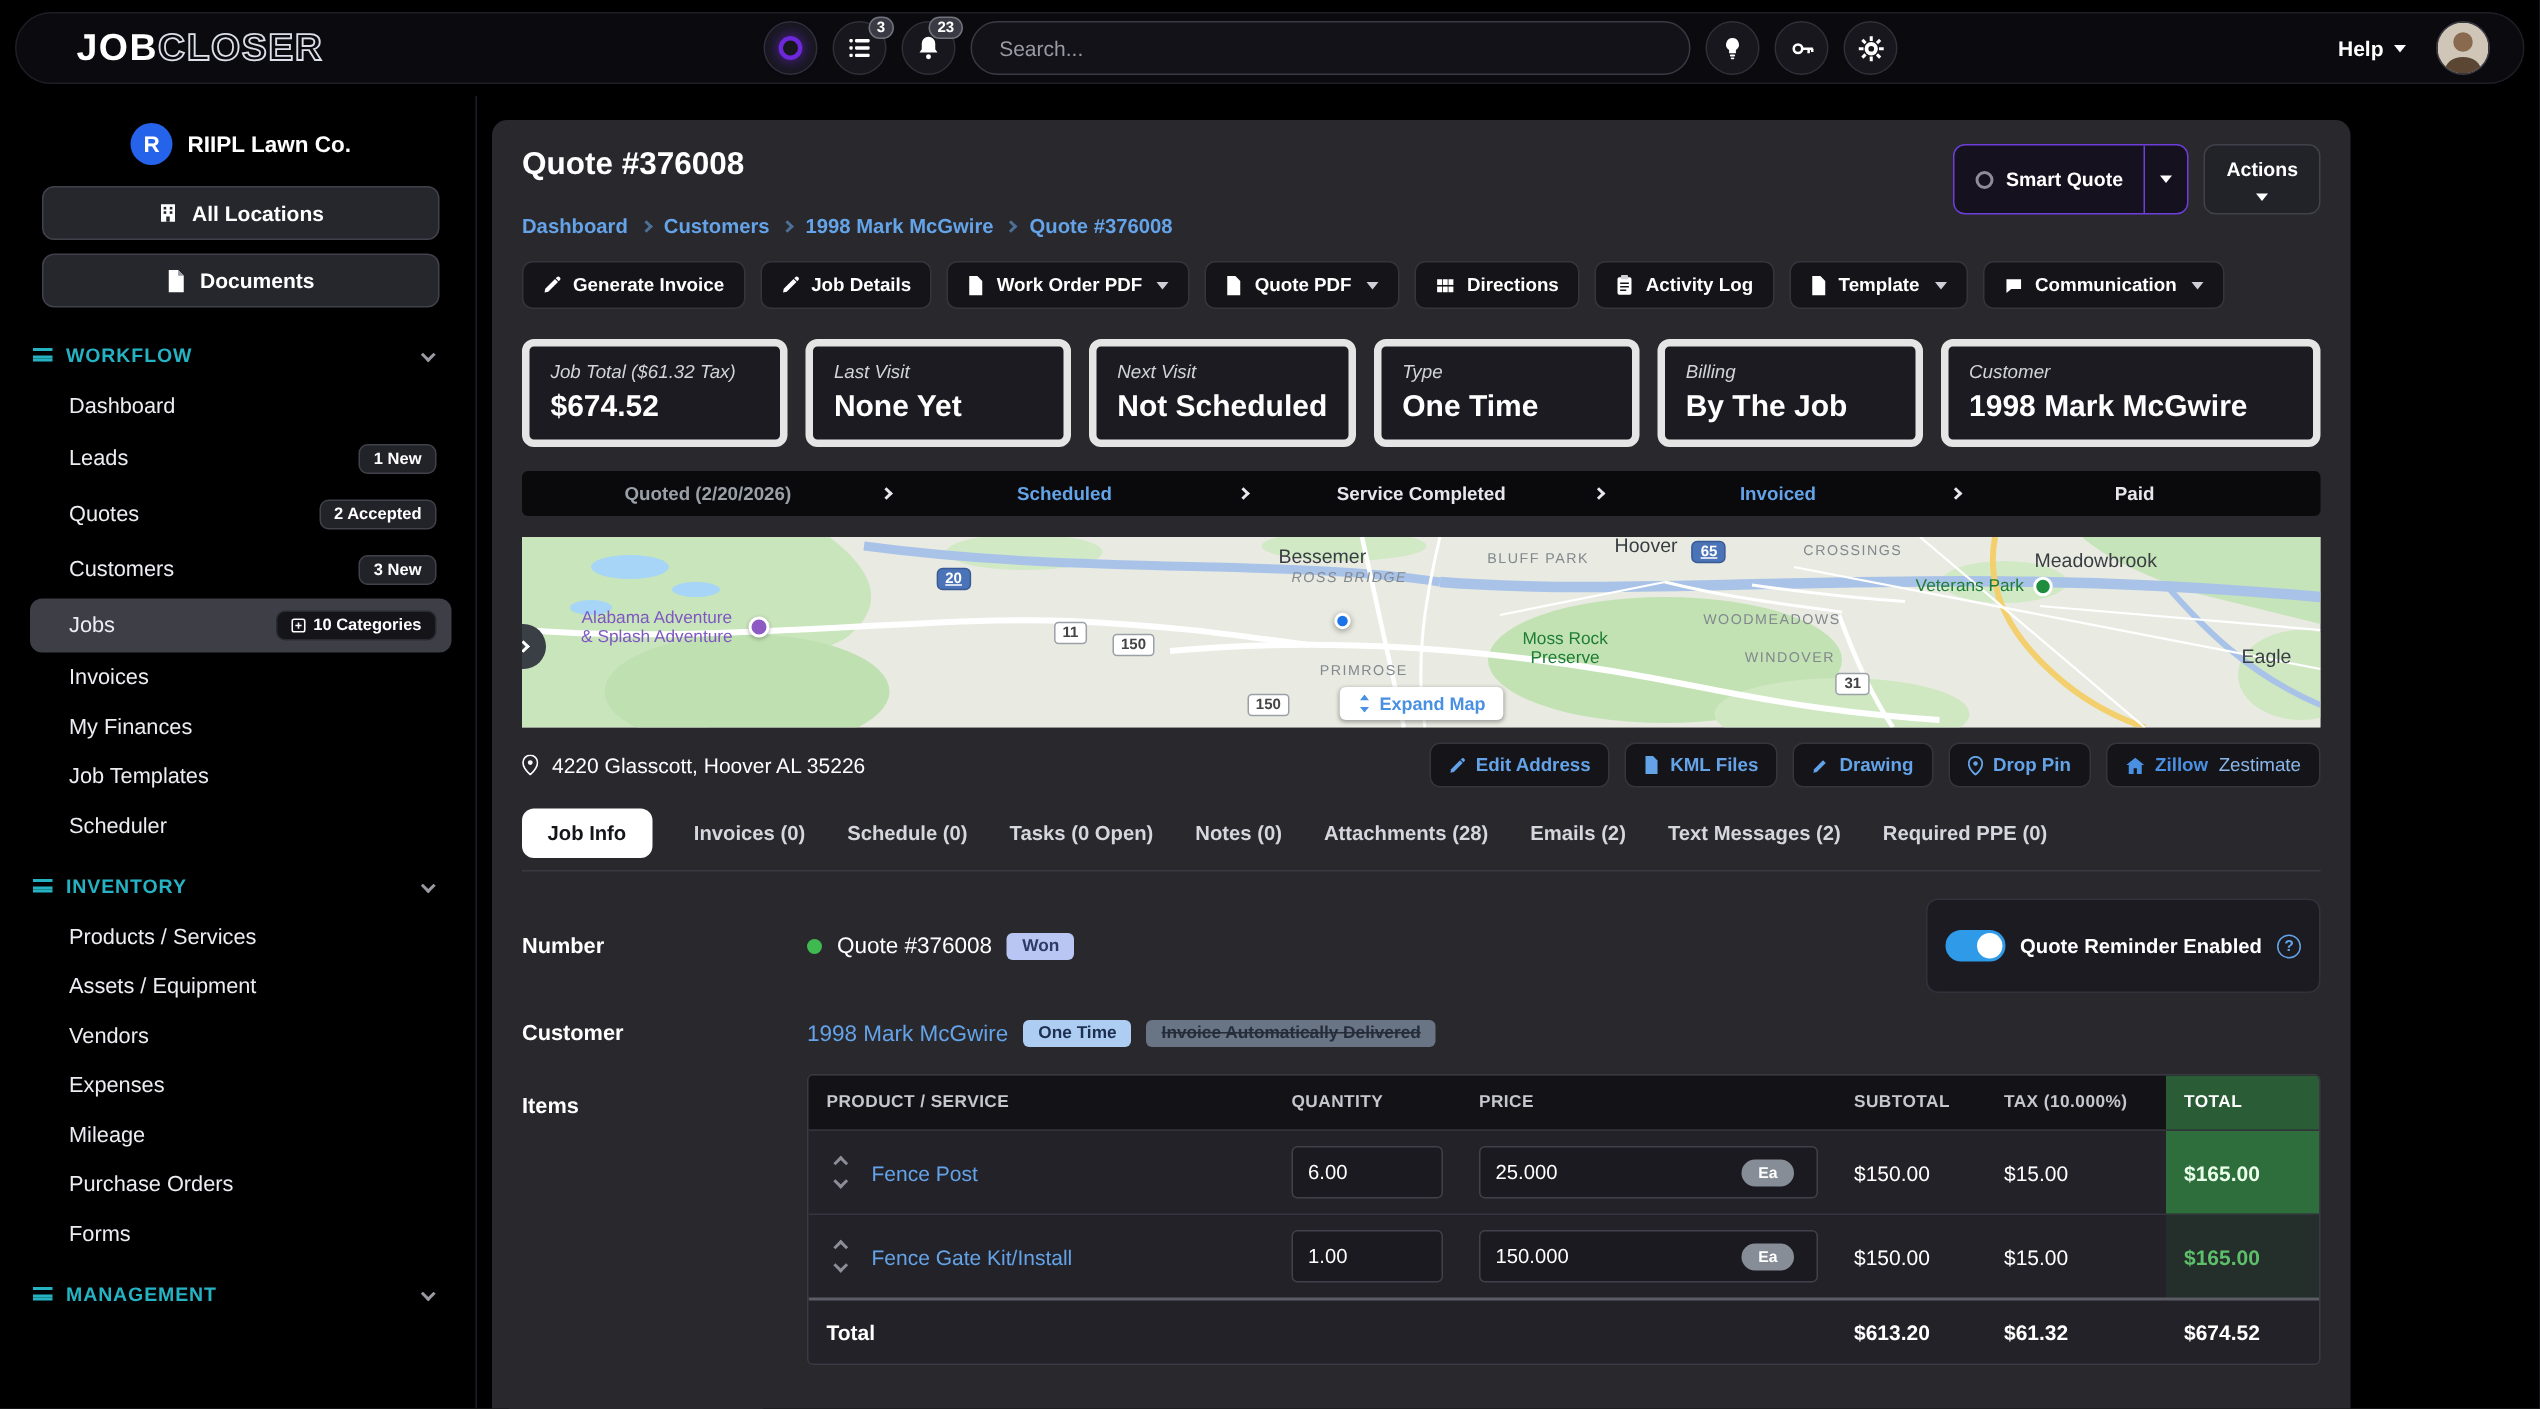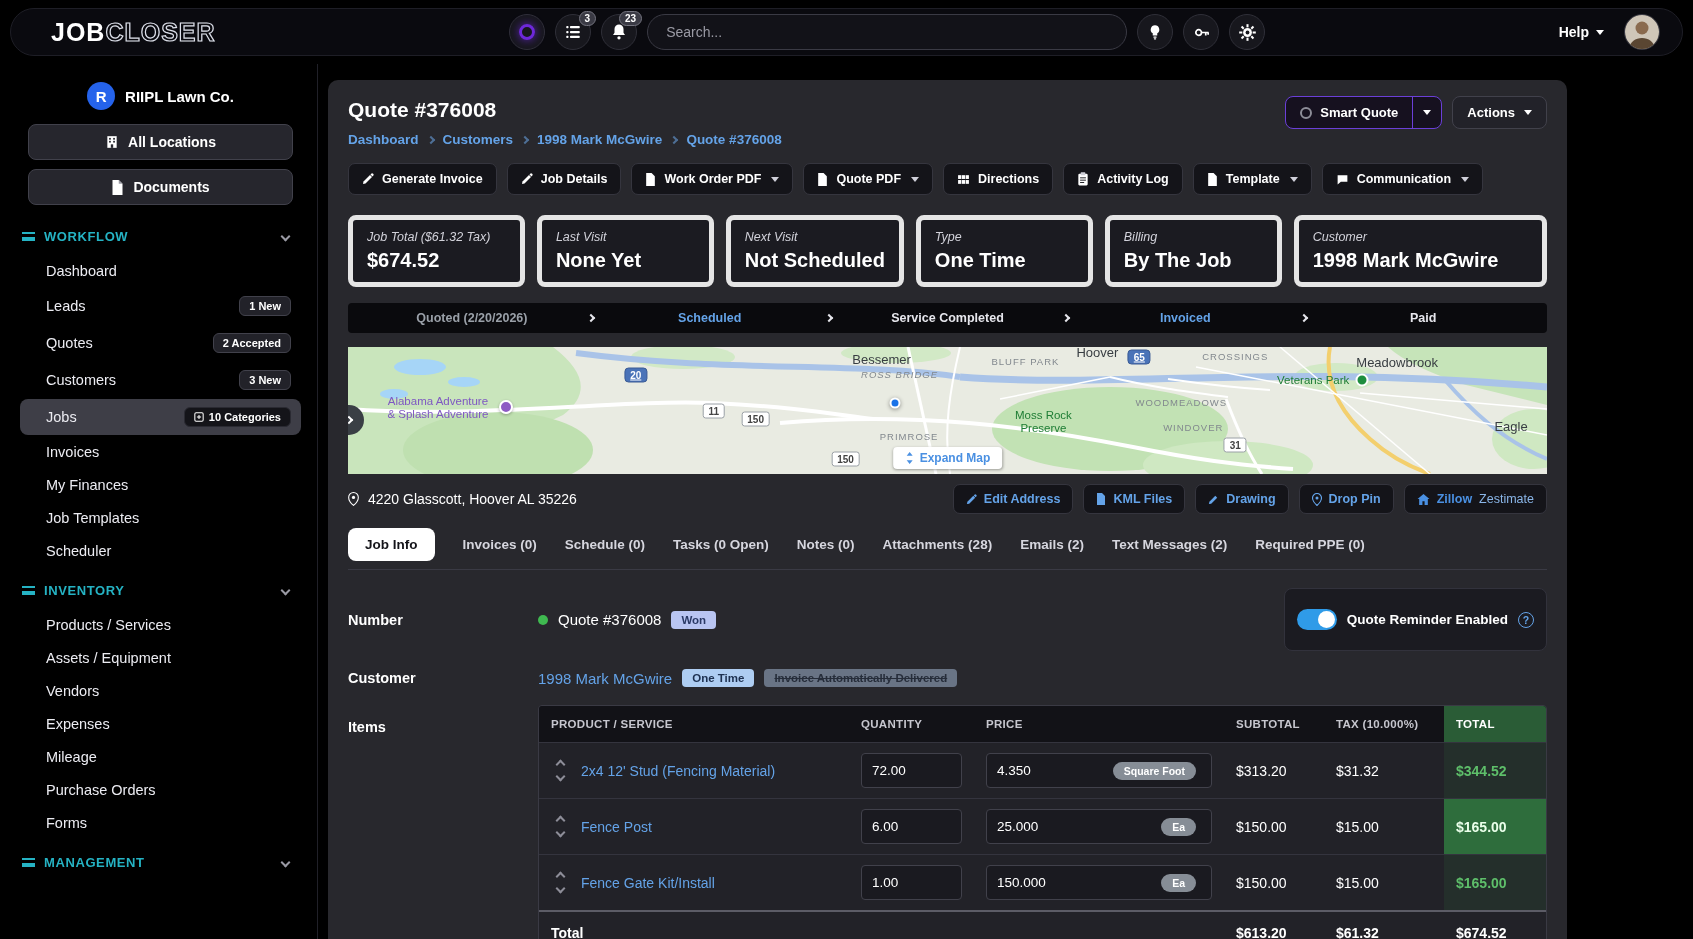--- a/index.html
+++ b/index.html
@@ -64,21 +64,21 @@
   .panel { background:#28282d; border-radius:10px; padding:16px 20px; height:980px; }
   .page-head { display:flex; justify-content:space-between; align-items:flex-start; }
   h1 { font-size:21px; margin:2px 0 10px; }
   .head-actions { display:flex; gap:10px; }
   .smart-quote { display:flex; align-items:stretch; border:1.5px solid #6b3fd8; border-radius:8px;
                  background:#16111f; overflow:hidden; }
   .sq-main { display:flex; align-items:center; gap:8px; padding:8px 14px; font-weight:bold; font-size:13px; }
   .sq-ring { width:12px; height:12px; border-radius:50%; border:2px solid #8d8d98; }
   .sq-caret { display:flex; align-items:center; padding:0 10px; border-left:1px solid #6b3fd8; }
   .btn-dark { background:#222229; border:1px solid #41414b; border-radius:8px; padding:8px 14px;
-              font-weight:bold; font-size:13px; color:#fff; display:flex; align-items:center; gap:9px; }
+              font-weight:bold; font-size:13px; color:#fff; display:flex; align-items:center; gap:9px;flex-direction:column; }
   .crumbs { display:flex; align-items:center; gap:9px; font-size:13.5px; font-weight:bold; color:#64a3e8;
             margin-bottom:16px; }
   .crumbs .chev { color:#4e6f96; width:6px; height:6px; }
 
   .toolbar { display:flex; gap:10px; margin:4px 0 20px; }
   .tool-btn { background:#141419; border:1px solid #35353e; border-radius:7px; padding:8px 13px;
               font-size:12.5px; font-weight:bold; color:#fff; display:flex; align-items:center; gap:8px; }
   .tool-btn .caret { border-top-color:#cfcfd8; margin-left:2px; }
 
   .cards { display:flex; gap:12px; margin-bottom:16px; }
@@ -644,38 +644,20 @@
         <div class="itable">
           <div class="ithead">
             <div>PRODUCT / SERVICE</div>
             <div>QUANTITY</div>
             <div>PRICE</div>
             <div>SUBTOTAL</div>
             <div>TAX (10.000%)</div>
             <div class="th-total">TOTAL</div>
           </div>
 
-          <div class="itrow">
-            <div class="cell arrows">
-                <span class="chev u"></span>
-                <span class="chev d"></span>
-              </div>
-            <div class="cell">
-                <span class="blue-link">2x4 12' Stud (Fencing Material)</span>
-              </div>
-            <div class="cell">
-                <input class="qty-input" value="72.00" style="">
-              </div>
-            <div class="cell">
-                <span class="price-wrap"><input class="price-input" value="4.350" style=""><span class="unit-pill">Square Foot</span></span>
-              </div>
-            <div class="cell">$313.20</div>
-            <div class="cell">$31.32</div>
-            <div class="cell cell-total">$344.52</div>
-          </div>
 
           <div class="itrow">
             <div class="cell arrows">
                 <span class="chev u"></span>
                 <span class="chev d"></span>
               </div>
             <div class="cell">
                 <span class="blue-link">Fence Post</span>
               </div>
             <div class="cell">

